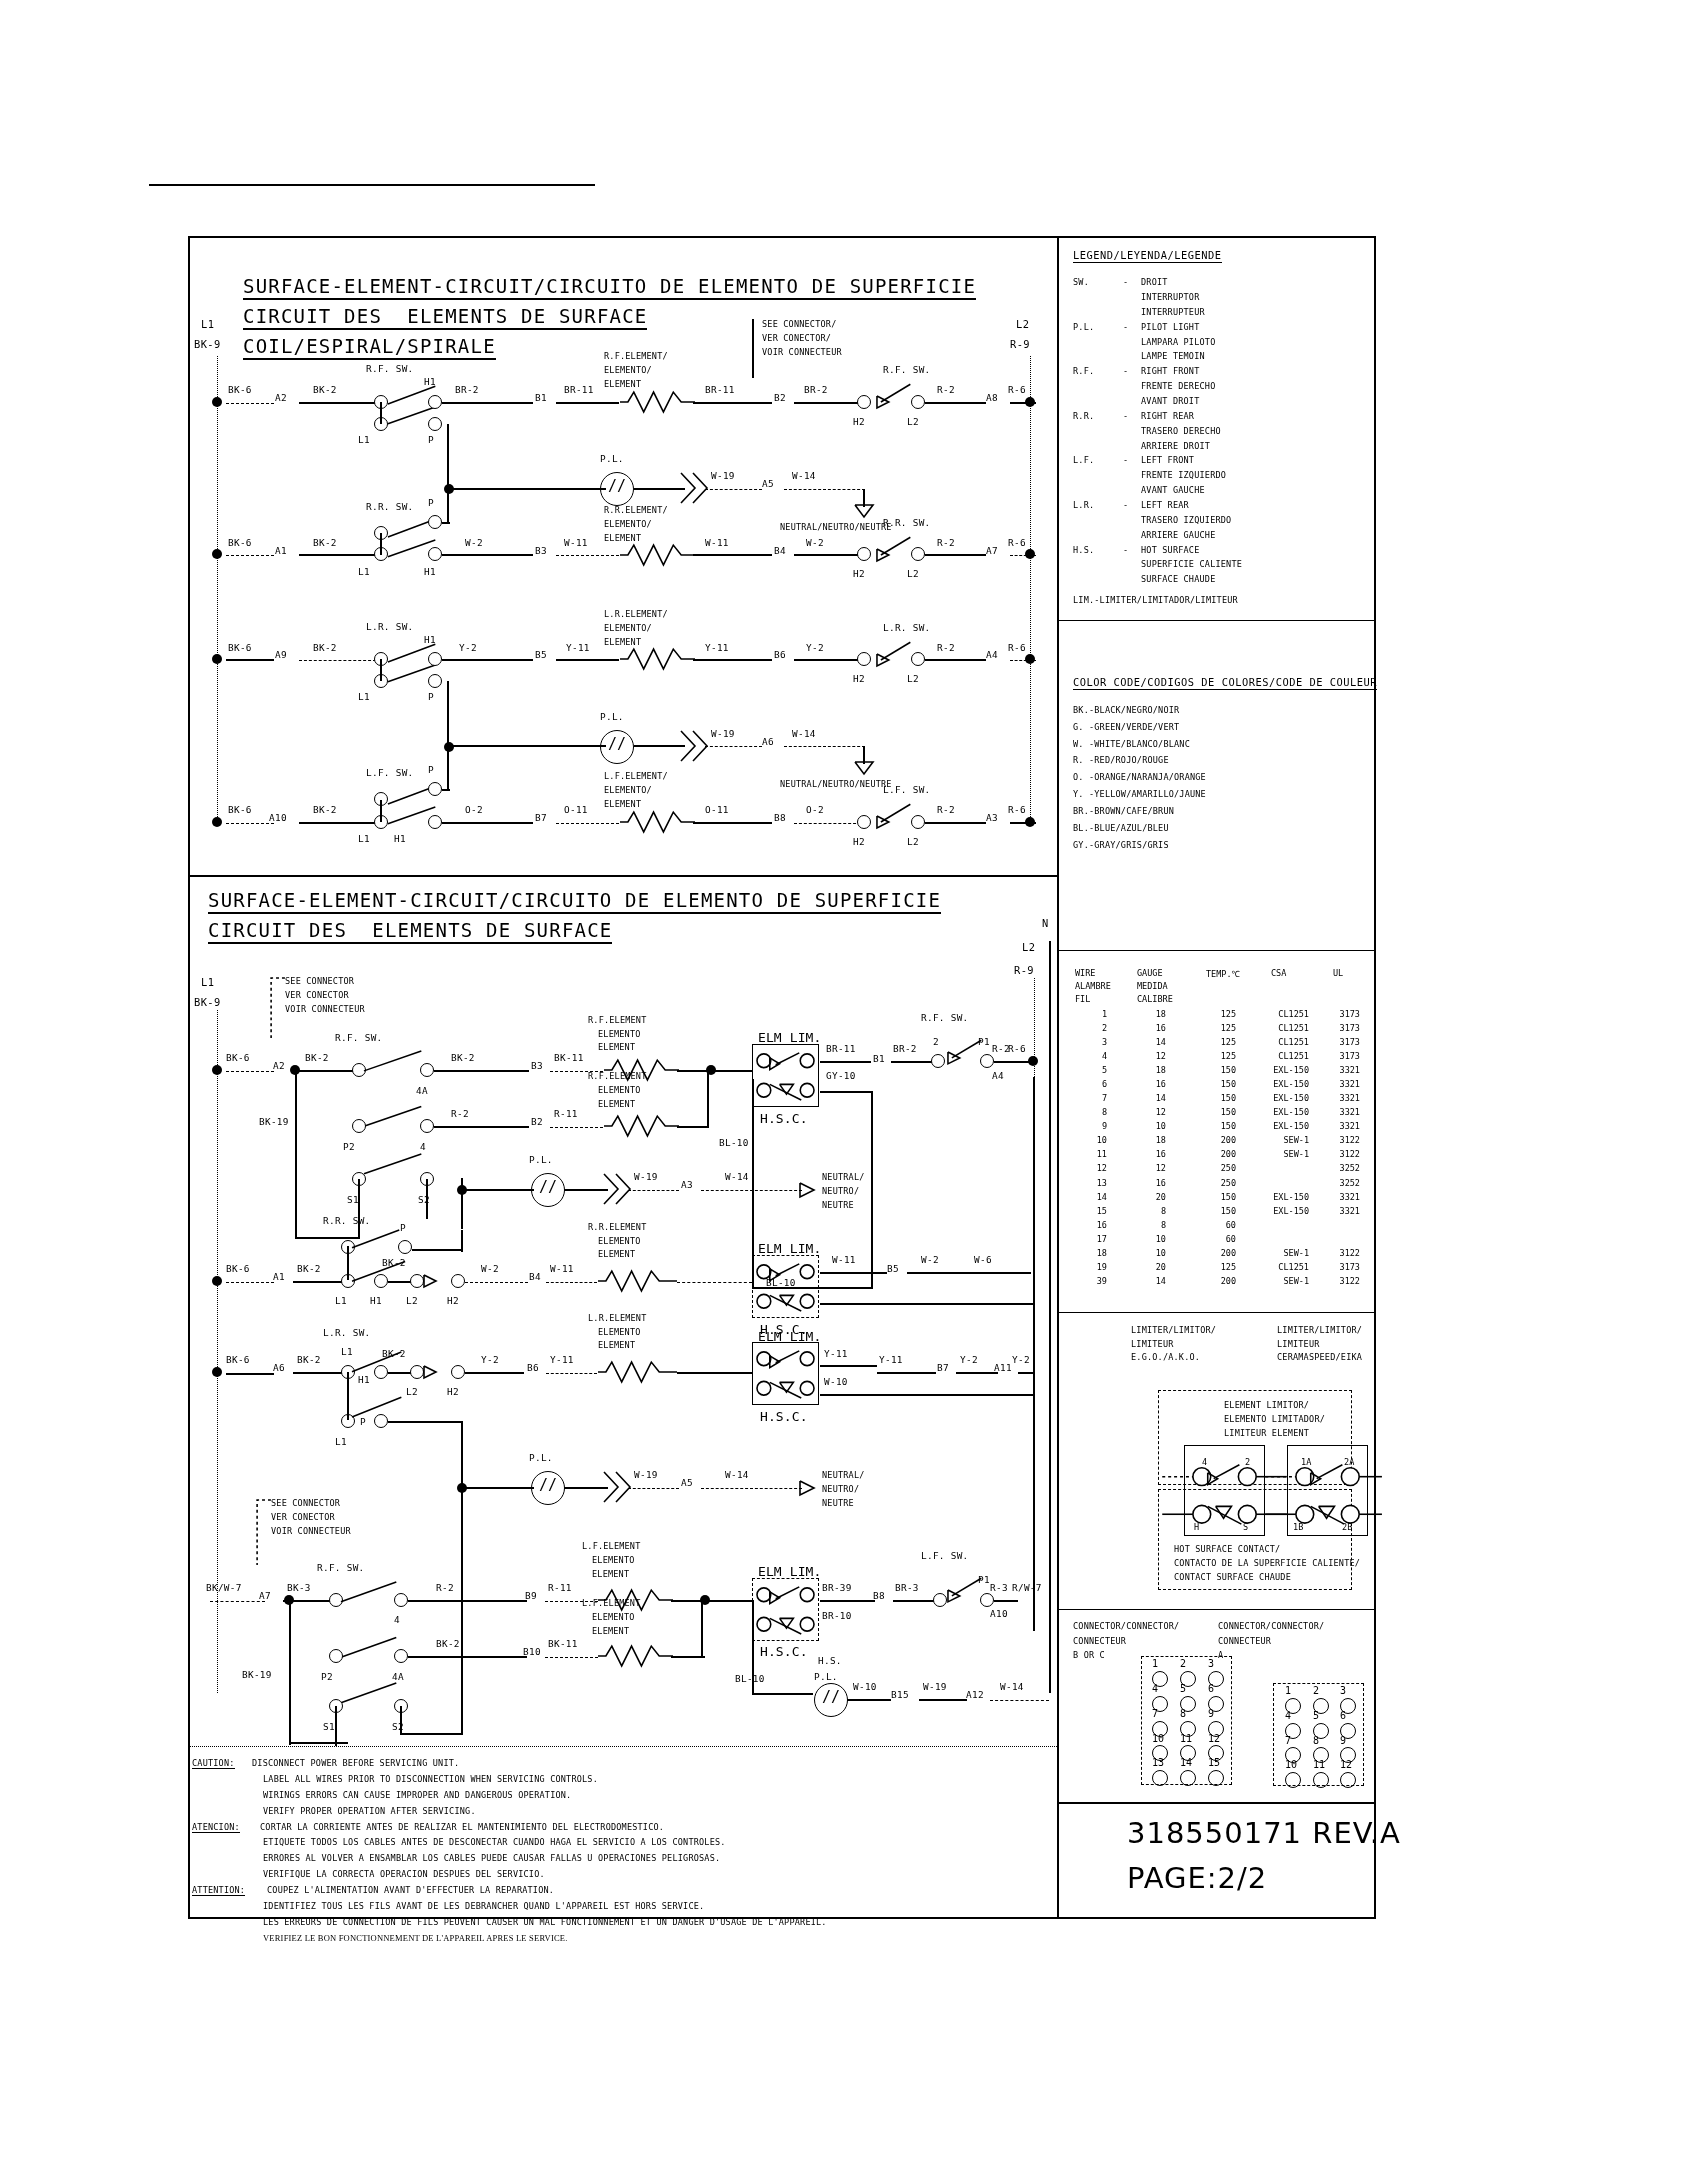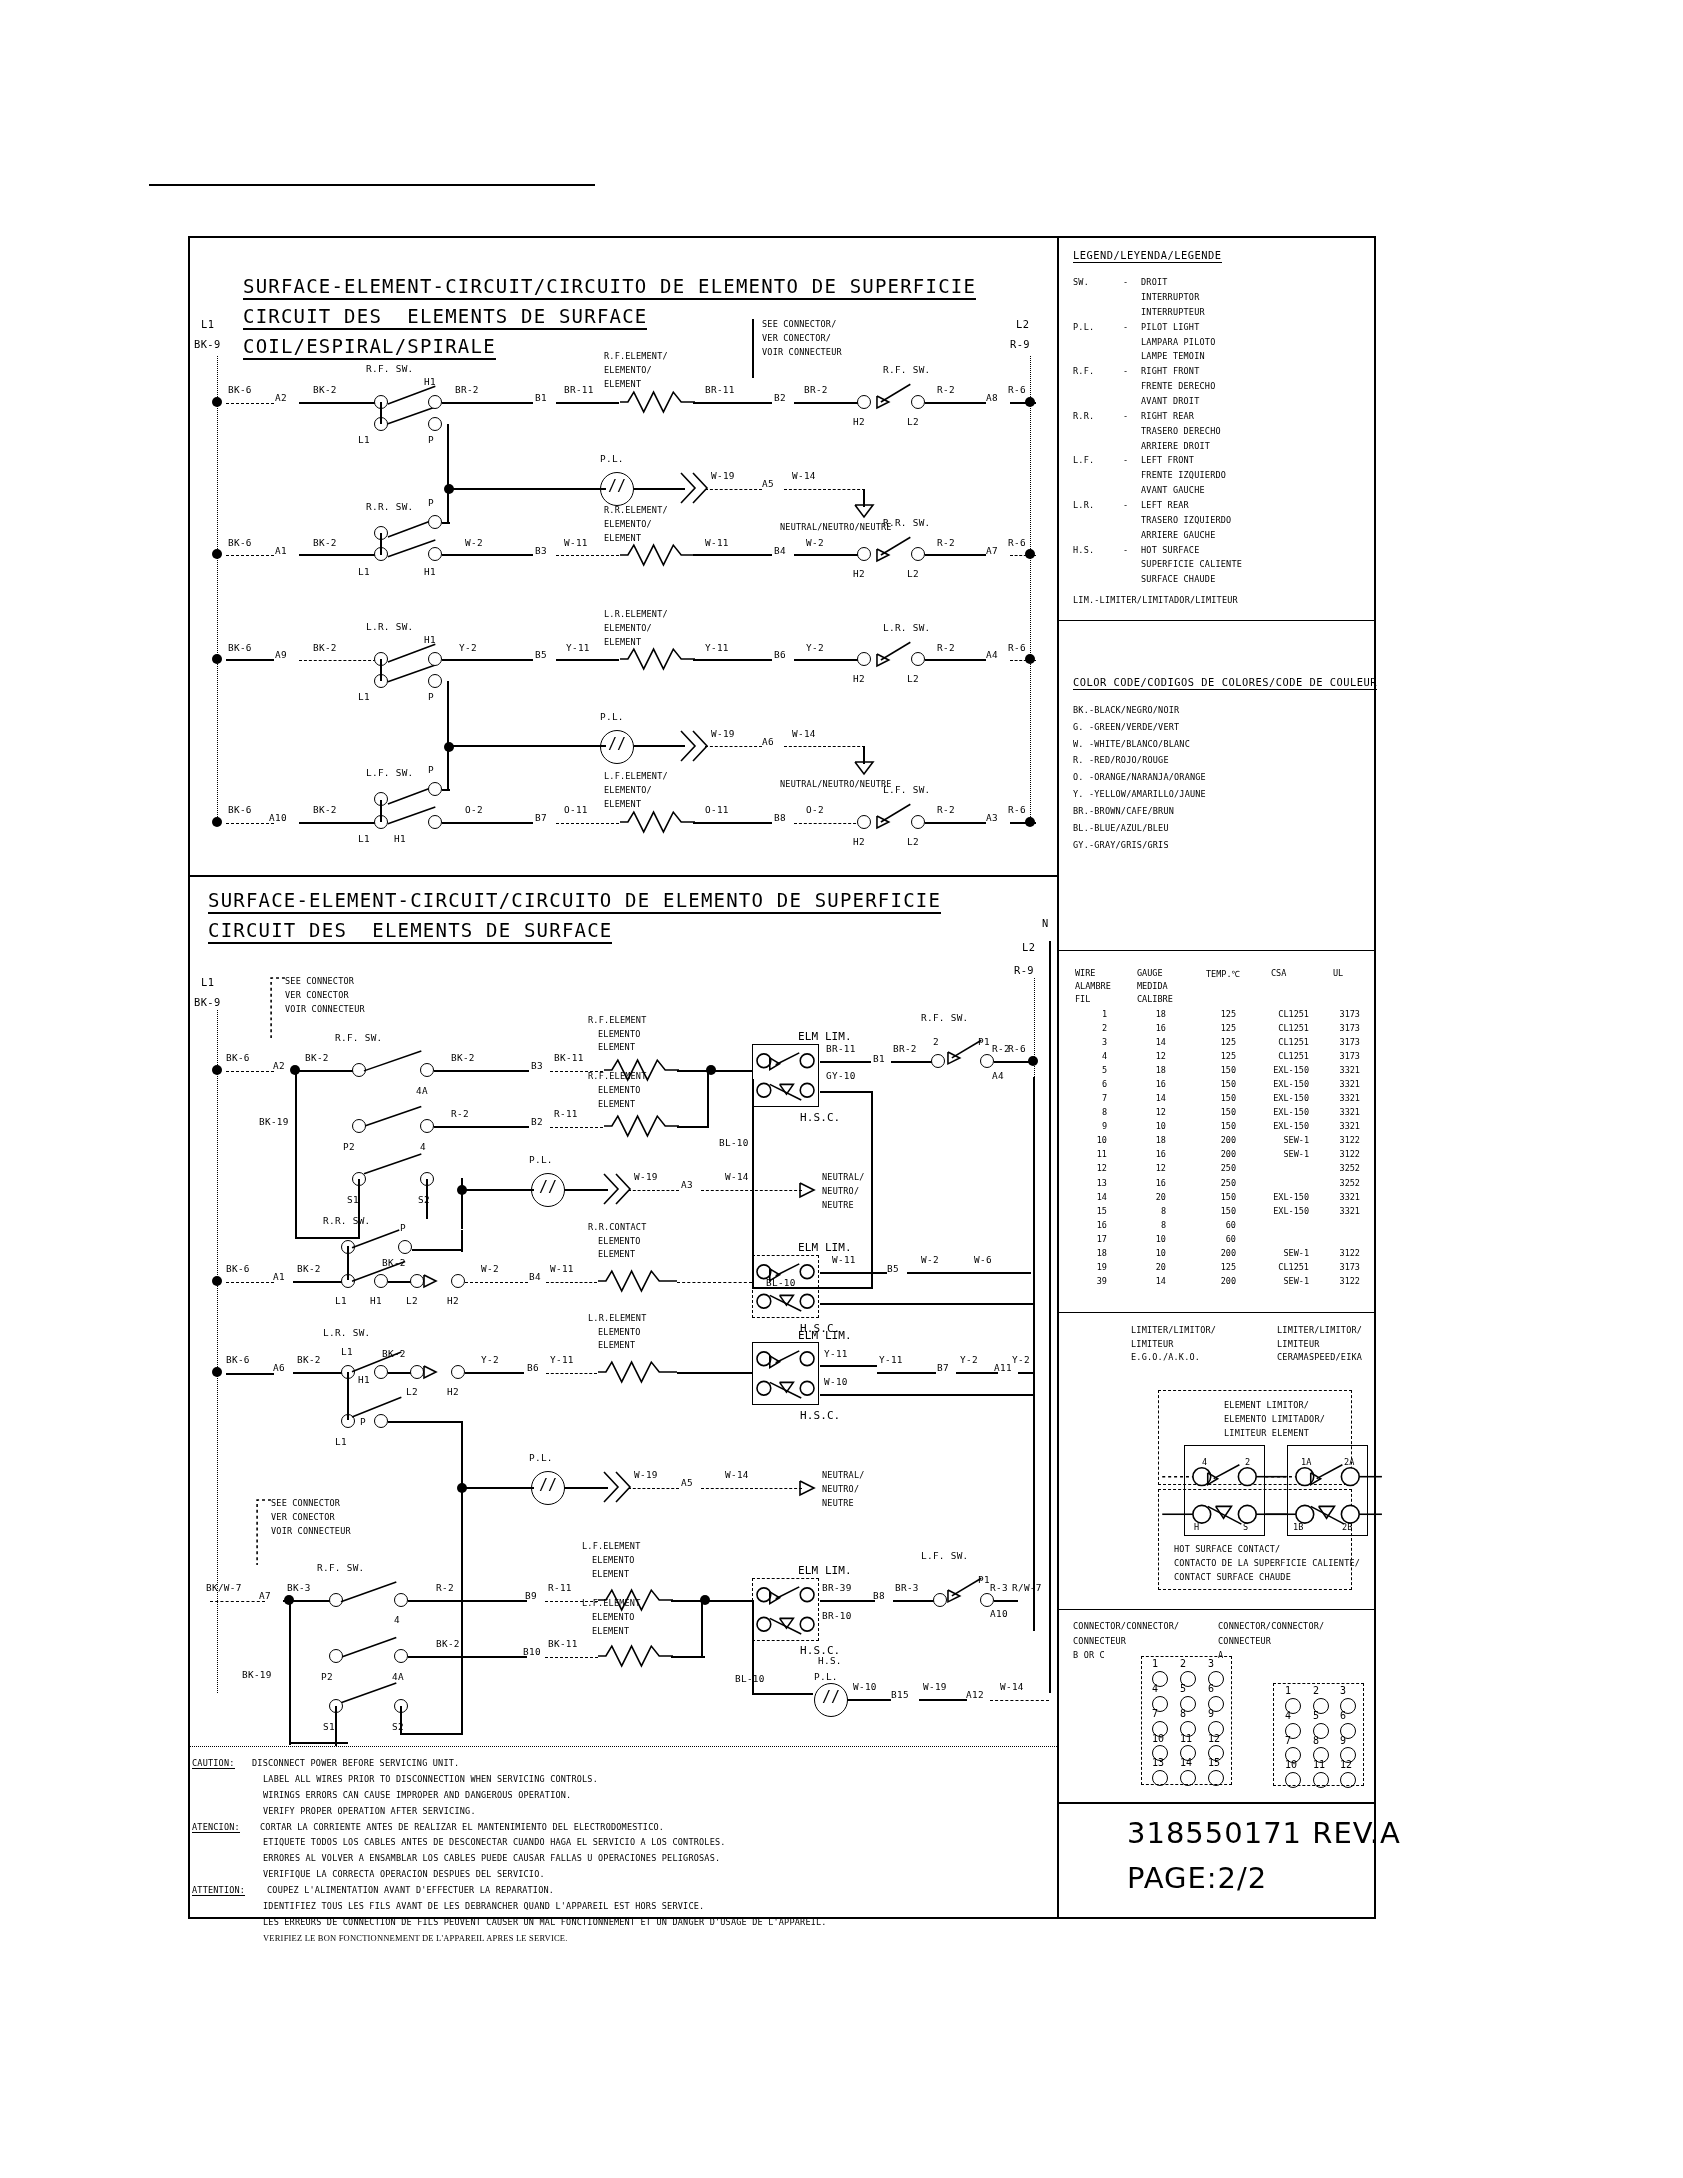--- a/index.html
+++ b/index.html
@@ -19,21 +19,21 @@
 
   
   .hr{position:absolute;height:0;border-top:2px solid #000;}
 
   
   .t{position:absolute;white-space:pre;font-family:"DejaVu Sans Mono","Liberation Mono",monospace;}
   .ttl{font-size:19px;letter-spacing:1.2px;border-bottom:2px solid #000;padding-bottom:1px;}
   .lbl{font-size:10.4px;letter-spacing:0.4px;}
   .lbl9{font-size:9.4px;letter-spacing:0.3px;}
   .lbl8{font-size:8.5px;letter-spacing:0.2px;}
-  .lbl7{font-size:11px;letter-spacing:0.1px;margin-left:40px;}
+  .lbl7{font-size:13px;letter-spacing:0.1px;}
   .hdr{font-size:10.4px;letter-spacing:0.5px;border-bottom:1.5px solid #000;display:inline-block;padding-bottom:1px;}
   .big{font-size:29px;letter-spacing:1px;font-family:"DejaVu Sans","Liberation Sans",sans-serif;}
 
   
   .w{position:absolute;background:#000;}
   .wh{height:1.6px;}
   .wv{width:1.6px;}
   .dot{position:absolute;width:10px;height:10px;border-radius:50%;background:#000;}
   .term{position:absolute;width:14px;height:14px;border-radius:50%;border:1.6px solid #000;background:#fff;box-sizing:border-box;}
   .dashv{position:absolute;width:0;border-left:1.6px dotted #000;}
@@ -501,21 +501,21 @@
   <svg style="left:422px;top:1269px;width:40px;height:26px;" viewBox="0 0 40 26" width="40" height="26">
     <polyline class="s" points="2,6 14,12 2,18 2,6"></polyline>
   </svg>
   <div class="term" style="left:451px;top:1274px;"></div>
   <div class="t lbl9" style="left:447px;top:1295px;">H2</div>
   <div class="dashh" style="left:465px;top:1282px;width:63px;"></div>
   <div class="t lbl9" style="left:481px;top:1263px;">W-2</div>
   <div class="t lbl9" style="left:529px;top:1271px;">B4</div>
   <div class="dashh" style="left:546px;top:1282px;width:51px;"></div>
   <div class="t lbl9" style="left:550px;top:1263px;">W-11</div>
-  <div class="t lbl8" style="left:588px;top:1222px;">R.R.CONTACT</div>
+  <div class="t lbl8" style="left:588px;top:1222px;">R.R.ELEMENT</div>
   <div class="t lbl8" style="left:598px;top:1236px;">ELEMENTO</div>
   <div class="t lbl8" style="left:598px;top:1249px;">ELEMENT</div>
   <svg style="left:598px;top:1267px;width:79px;height:28px;" viewBox="0 0 80 28" width="79" height="28">
     <polyline class="s" points="0,14 8,14 14,4 24,24 34,4 44,24 54,4 62,14 80,14"></polyline>
   </svg>
   <div class="dashh" style="left:677px;top:1282px;width:75px;"></div>
 
   <div class="boxd" style="left:752px;top:1255px;width:67px;height:63px;"></div>
   <div class="t lbl7" style="left:758px;top:1241px;">ELM LIM.</div>
   <div class="t lbl7" style="left:760px;top:1322px;">H.S.C.</div>

